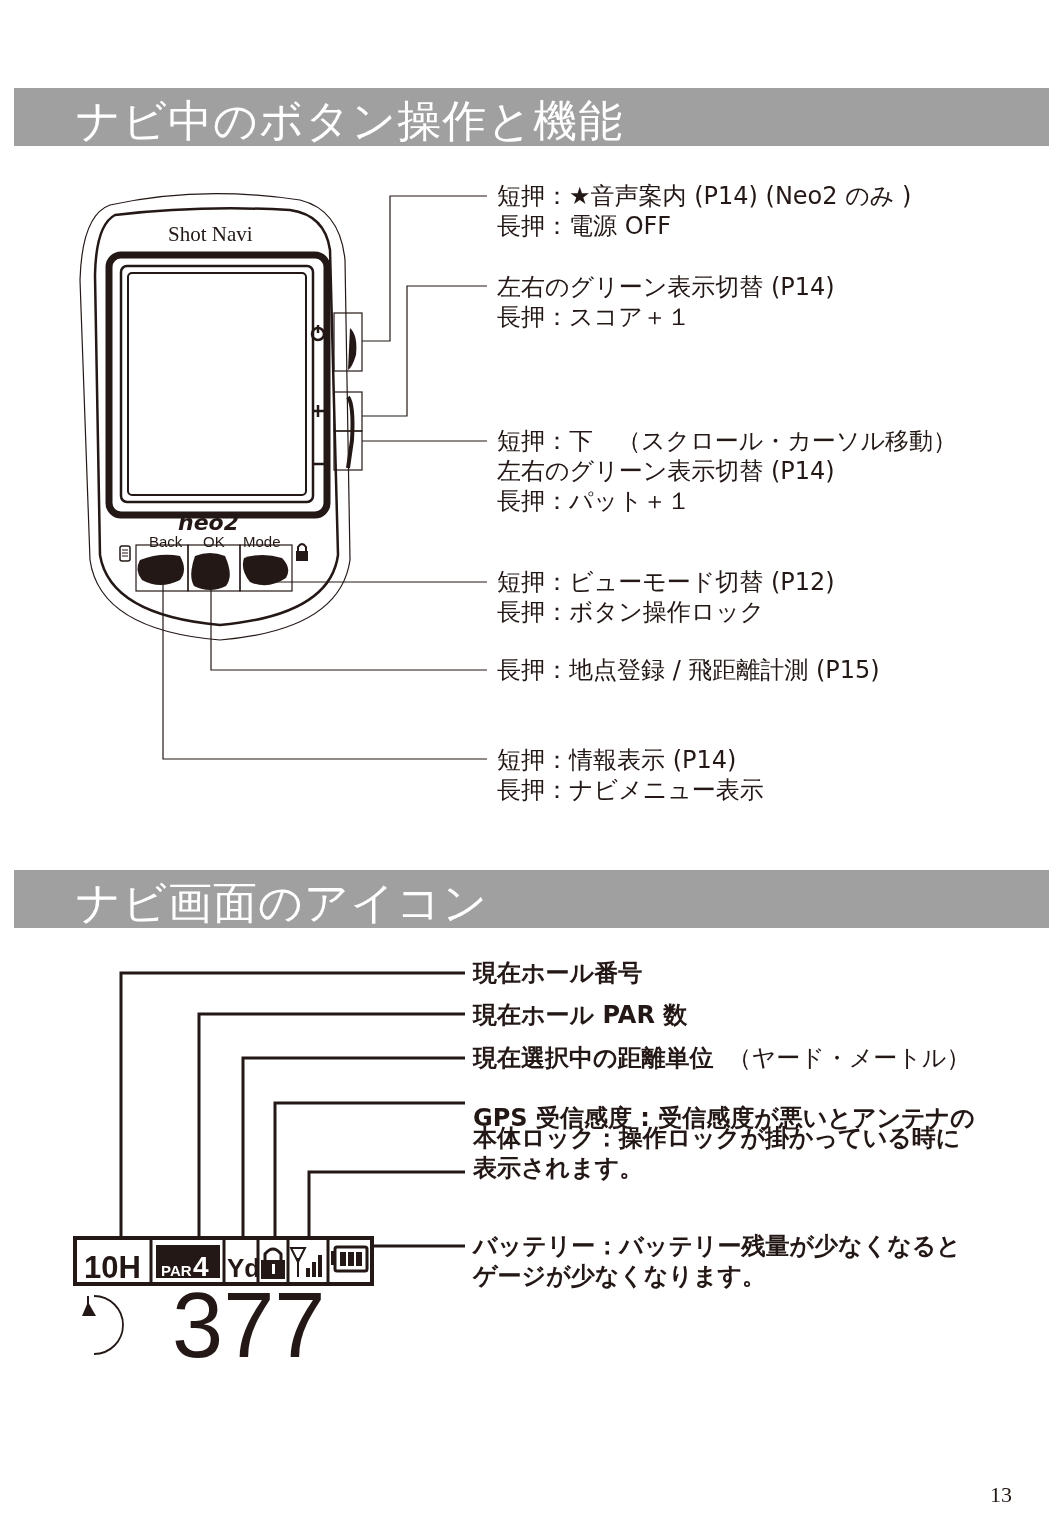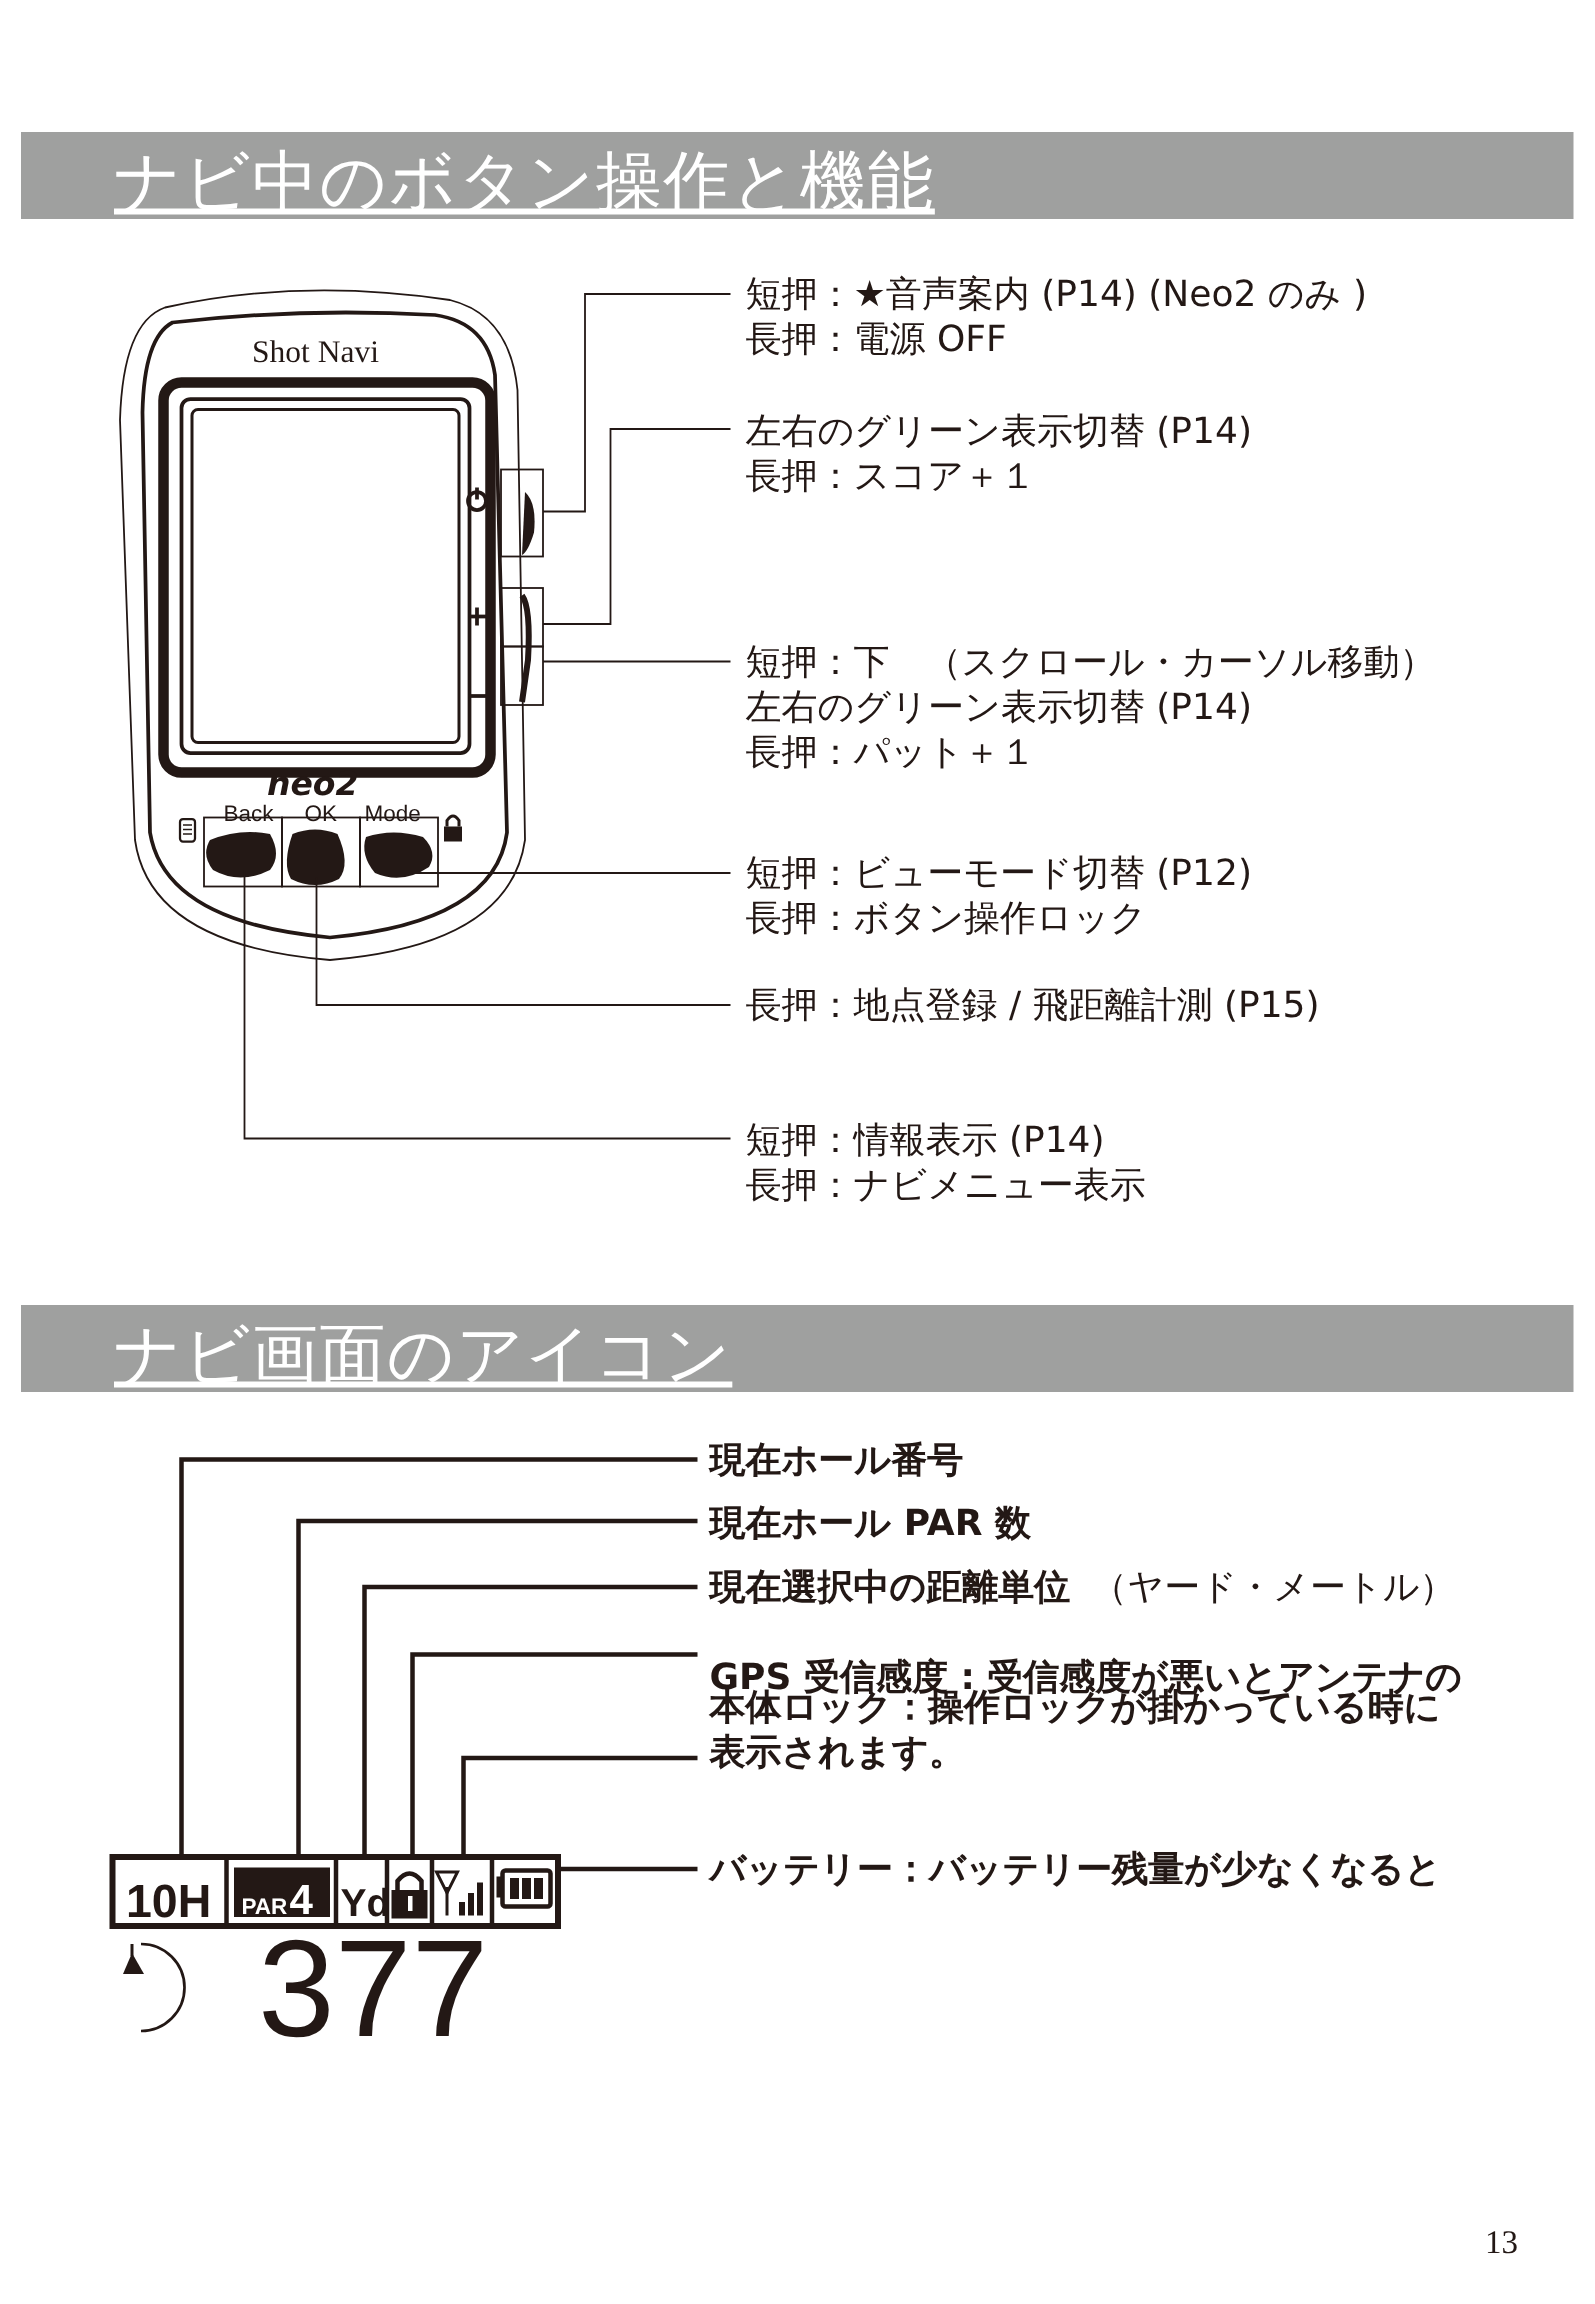--- a/index.html
+++ b/index.html
@@ -1,20 +1,20 @@
 <!DOCTYPE html>
 <html><head>
   <meta charset="utf-8">
   <style>
     html, body { margin: 0; padding: 0; background: #ffffff; }
     body { width: 1063px; height: 1536px; position: relative; overflow: hidden;
            font-family: "DejaVu Sans", sans-serif; color: #231815; }
     .section-bar { position: absolute; left: 14px; width: 1035px; height: 58px;
                    background: #9fa09f; color: #ffffff; }
-    .section-bar span { position: absolute; left: 62px; top: 4px; font-size: 44px; letter-spacing: 1px; white-space: nowrap; text-decoration: underline; }
+    .section-bar span { position: absolute; left: 62px; top: 4px; font-size: 44px; letter-spacing: 1px; white-space: nowrap; }
     .desc { position: absolute; left: 497px; font-size: 24px; line-height: 30px; white-space: nowrap; }
     .desc div { height: 30px; }
     .icon-desc { position: absolute; left: 473px; font-size: 24px; line-height: 30px; white-space: nowrap; font-weight: bold; }
     .icon-desc div { height: 30px; }
     .icon-desc .small { font-size: 24px; font-weight: normal; margin-left: 14px; }
     svg { position: absolute; left: 0; top: 0; }
     .page-num { position: absolute; left: 990px; top: 1482px; font-family: "Liberation Serif", serif; font-size: 22px; }
     .lcd-text { font-family: "Liberation Sans", sans-serif; font-weight: bold; }
   </style>
 </head>
@@ -180,15 +180,16 @@
 </div>
 <div class="icon-desc" style="top:1087px;margin-top:36px;">
   <div>本体ロック：操作ロックが掛かっている時に</div>
   <div>表示されます。</div>
 </div>
 <div class="icon-desc" style="top:1103px;">
   <div>GPS 受信感度 : 受信感度が悪いとアンテナの</div>
 </div>
 <div class="icon-desc" style="top:1231px;">
   <div>バッテリー：バッテリー残量が少なくなると</div>
+  <div>ゲージが少なくなります。</div>
 </div>
 
 <div class="page-num">13</div>
 
 </body></html>

